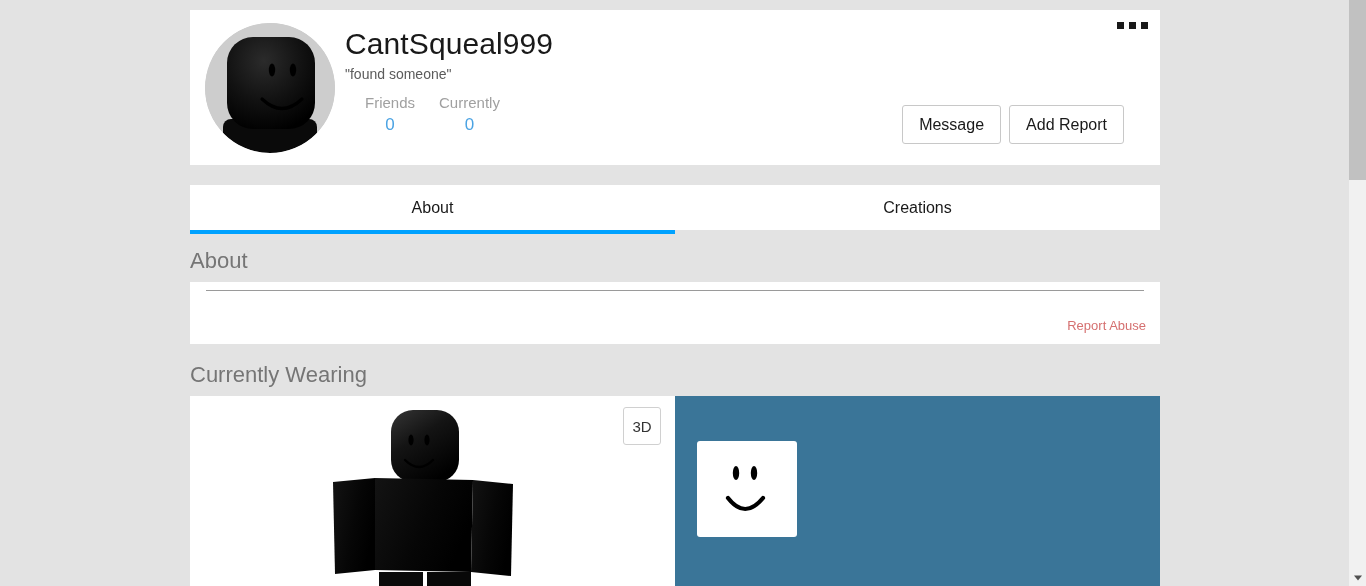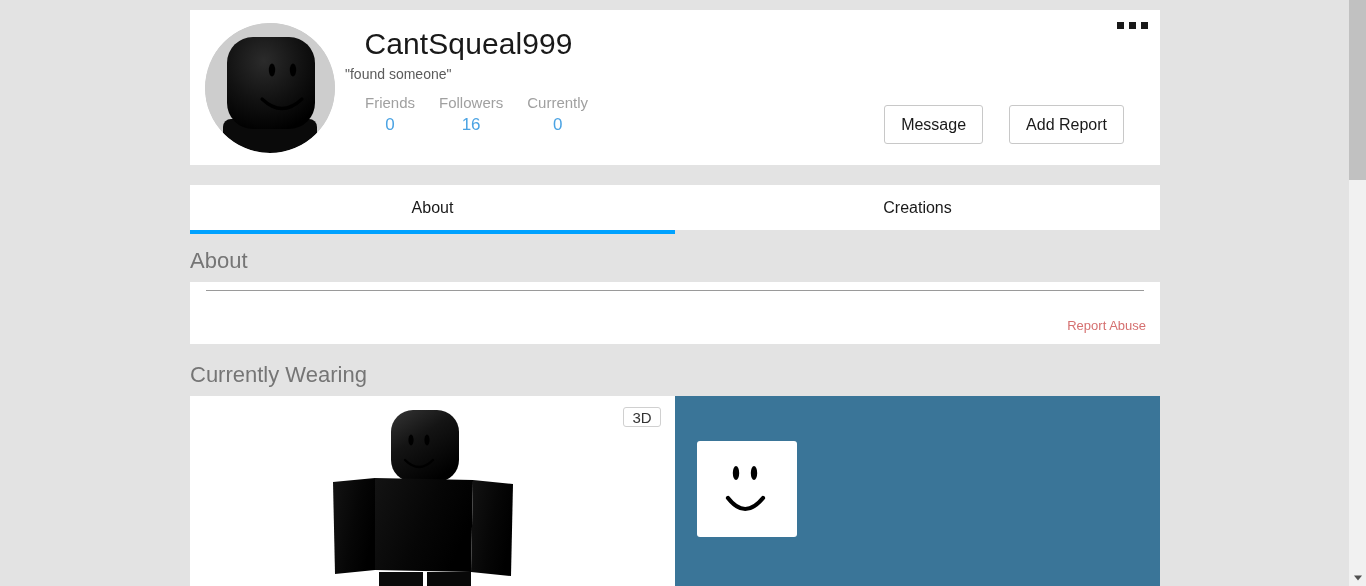--- a/index.html
+++ b/index.html
@@ -104,21 +104,21 @@
     font-size: 17px;
     color: #4ba3e3;
     line-height: 26px;
   }
 
   .profile-actions {
     position: absolute;
     right: 36px;
     top: 95px;
     display: flex;
-    gap: 26px;
+    gap: 8px;
   }
   .btn {
     background: #ffffff;
     border: 1px solid #c8c8c8;
     border-radius: 3px;
     font-family: "Liberation Sans", sans-serif;
     font-size: 16px;
     color: #191919;
     padding: 8px 16px;
     line-height: 21px;
@@ -197,21 +197,21 @@
     width: 485px;
     background: #ffffff;
     flex: none;
   }
 
   .btn-3d {
     position: absolute;
     top: 11px;
     right: 14px;
     width: 38px;
-    height: 20px;
+    height: 38px;
     background: #ffffff;
     border: 1px solid #d0d0d0;
     border-radius: 3px;
     font-family: "Liberation Sans", sans-serif;
     font-size: 15px;
     color: #333333;
     cursor: pointer;
     z-index: 3;
   }
 
@@ -329,24 +329,20 @@
       <div class="profile-info">
         <h1 class="username">CantSqueal999</h1>
         <div class="status-text">"found someone"</div>
 
         <div class="stats">
           <div class="stat">
             <span class="stat-label">Friends</span>
             <span class="stat-value">0</span>
           </div>
           <div class="stat">
-            <span class="stat-label">Followers</span>
-            <span class="stat-value">16</span>
-          </div>
-          <div class="stat">
             <span class="stat-label">Currently</span>
             <span class="stat-value">0</span>
           </div>
         </div>
       </div>
 
       <div class="profile-actions">
         <button class="btn">Message</button>
         <button class="btn">Add Report</button>
       </div>

